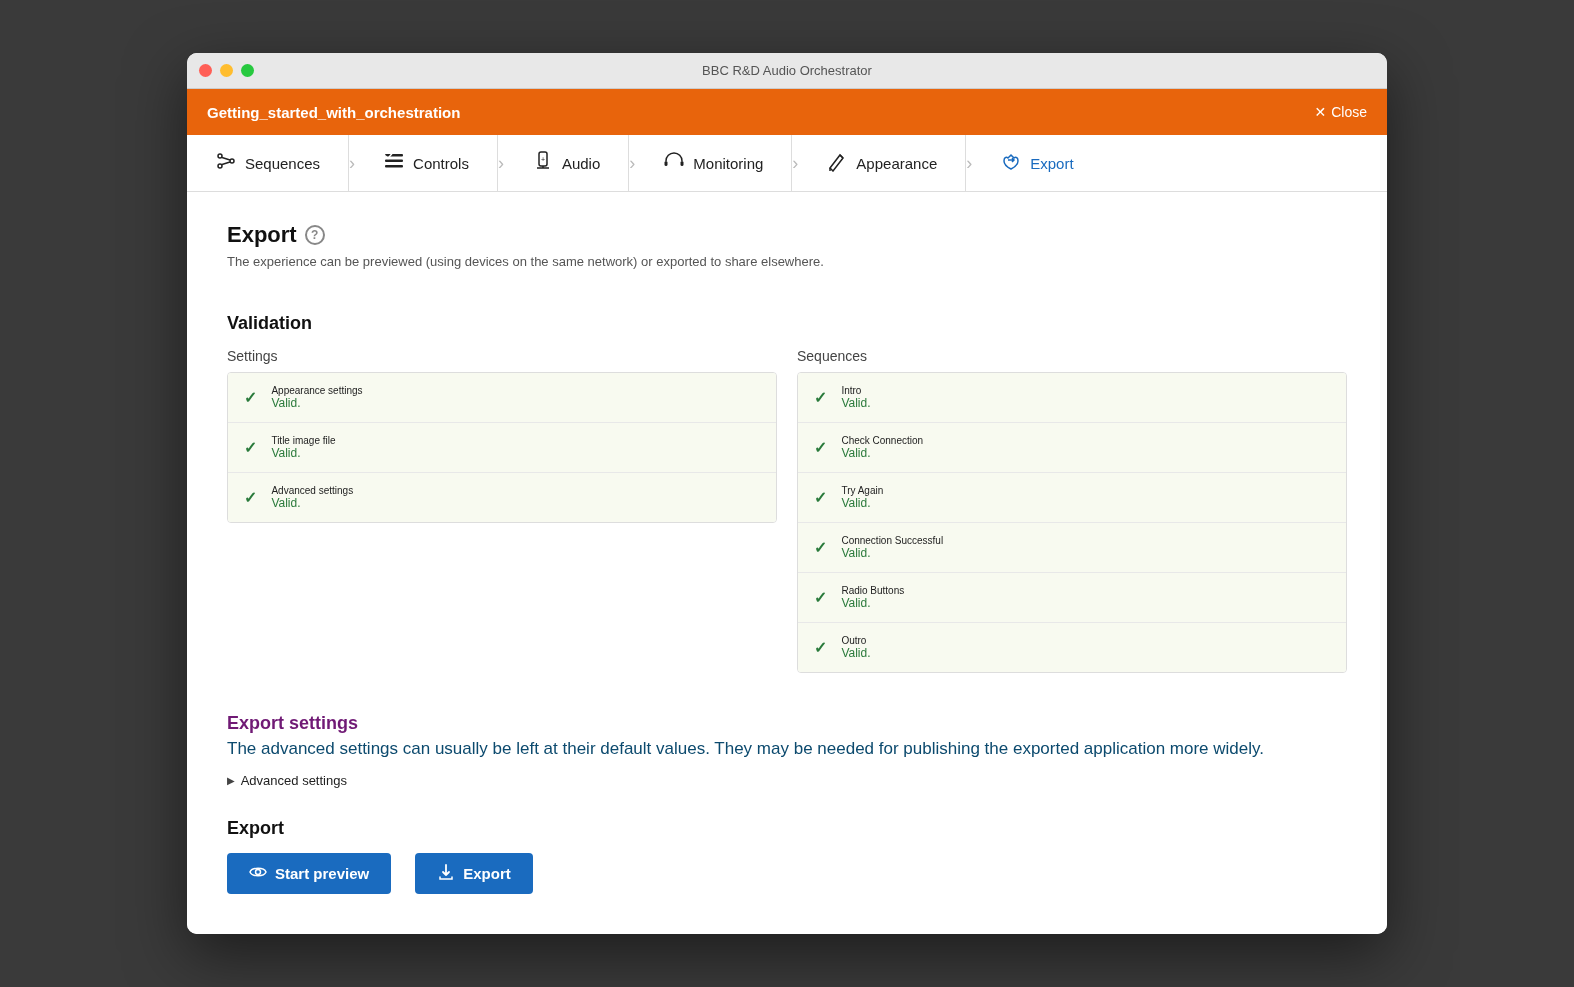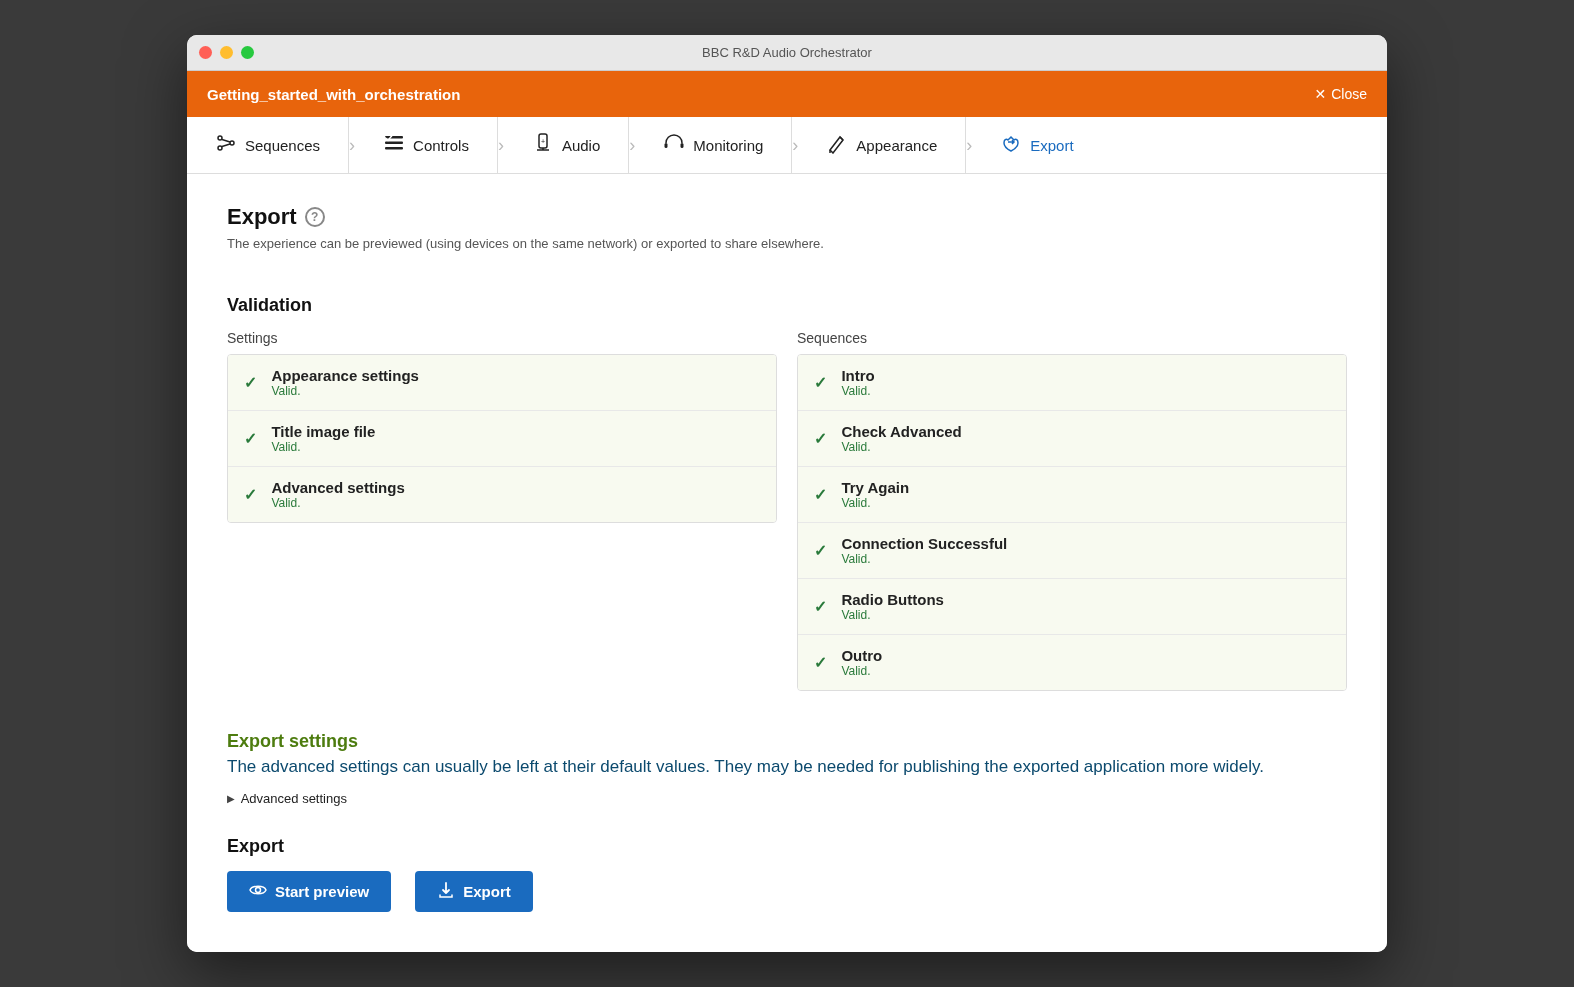--- a/index.html
+++ b/index.html
@@ -168,35 +168,35 @@
       color: #2a7a3b;
       font-size: 16px;
       font-weight: 700;
       flex-shrink: 0;
     }
     .validation-item-content {
       display: flex;
       flex-direction: column;
     }
     .validation-item-name {
-      font-size: 15px;
-      font-weight: 700;
+      font-size: 10px;
+      font-weight: 400;
       color: #222;
     }
     .validation-item-status {
       font-size: 12px;
       color: #2a7a3b;
     }
     .export-settings-section {
       margin-bottom: 30px;
     }
     .export-settings-title {
       font-size: 18px;
       font-weight: 700;
-      color: #4d7c0f;
+      color: #701a75;
       margin-bottom: 5px;
     }
     .export-settings-desc {
       font-size: 17px;
       color: #0c4a6e;
       margin-bottom: 14px;
     }
     .advanced-settings-toggle {
       display: flex;
       align-items: center;
@@ -376,21 +376,21 @@
           <div class="validation-item">
             <span class="check-icon">✓</span>
             <div class="validation-item-content">
               <span class="validation-item-name">Intro</span>
               <span class="validation-item-status">Valid.</span>
             </div>
           </div>
           <div class="validation-item">
             <span class="check-icon">✓</span>
             <div class="validation-item-content">
-              <span class="validation-item-name">Check Advanced</span>
+              <span class="validation-item-name">Check Connection</span>
               <span class="validation-item-status">Valid.</span>
             </div>
           </div>
           <div class="validation-item">
             <span class="check-icon">✓</span>
             <div class="validation-item-content">
               <span class="validation-item-name">Try Again</span>
               <span class="validation-item-status">Valid.</span>
             </div>
           </div>

